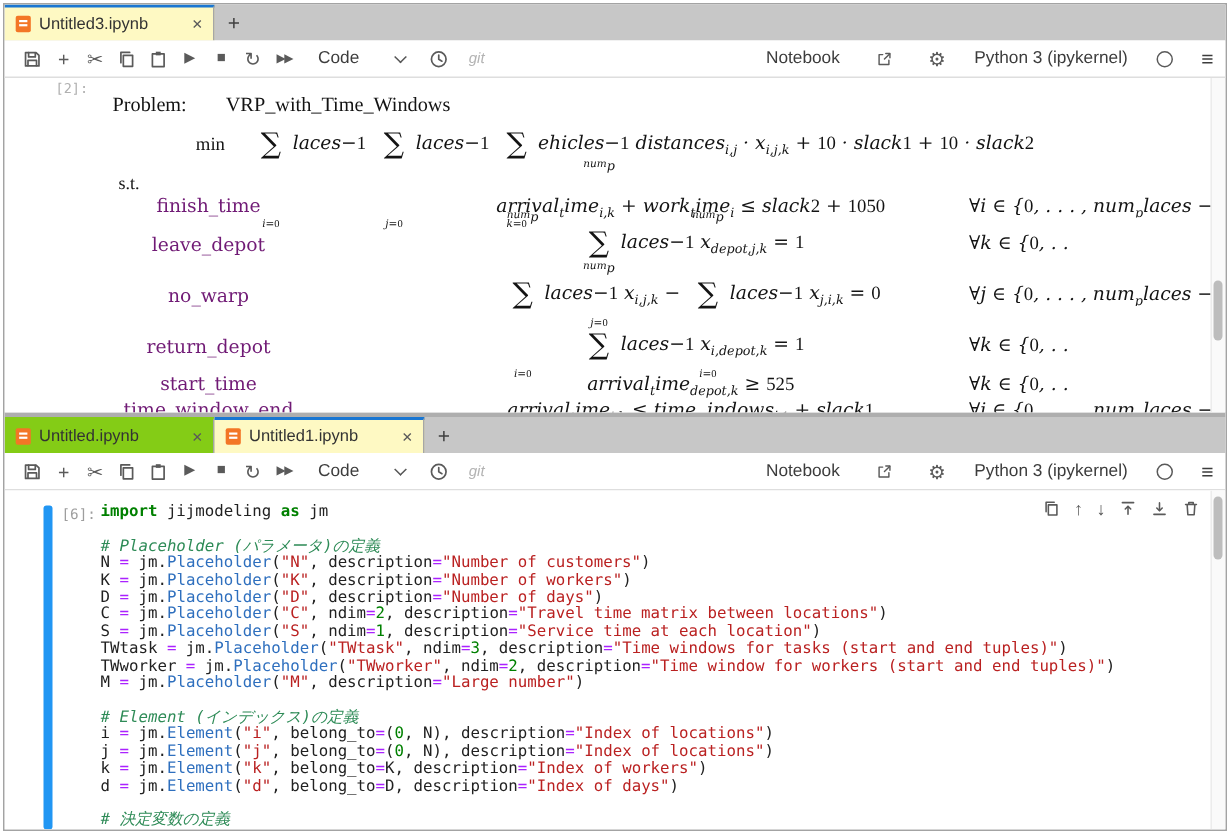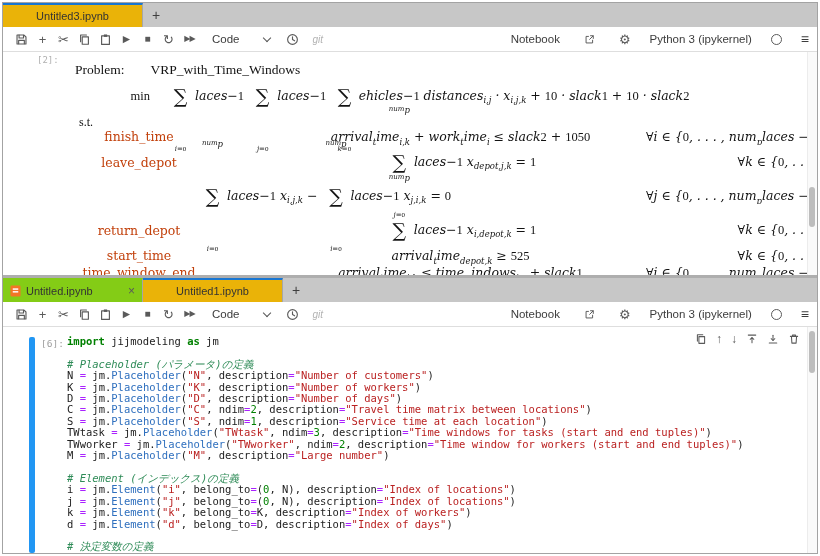--- a/index.html
+++ b/index.html
@@ -10,21 +10,21 @@
   .panel{display:flex;flex-direction:column;overflow:hidden;}
   .panel.top{height:272px;flex:none;}
   .panel.bottom{flex:1;}
   .splitter{height:3px;background:#aeaeae;flex:none;}
 
   
   .tabbar{height:24px;background:#c7c7c7;display:flex;align-items:stretch;flex:none;}
   .tab{display:flex;align-items:center;gap:5px;padding:0 7px;width:140px;box-sizing:border-box;
        background:#84cc16;border-right:1px solid #a6a6a6;font-size:11px;color:#333;
        border-top:2px solid transparent;white-space:nowrap;overflow:hidden;}
-  .tab.active{background:#eab308;border-top:2px solid #1976d2;flex-direction:column;}
+  .tab.active{background:#fef9c3;border-top:2px solid #1976d2;}
   .tab .close{margin-left:auto;color:#5a5a5a;font-size:12px;line-height:1;}
   .tab-add{width:26px;display:flex;align-items:center;justify-content:center;color:#3f3f3f;font-size:14px;}
 
   
   .toolbar{height:24px;background:#fff;border-bottom:1px solid #dedede;display:flex;align-items:center;
            padding:0 8px;flex:none;font-size:11px;color:#4d4d4d;}
   .tbicon{min-width:21px;text-align:center;font-size:12px;color:#5a5a5a;line-height:1;display:inline-flex;
           align-items:center;justify-content:center;}
   .tbicon.i-run{font-size:9.5px;}
   .tbicon.i-stop{font-size:10px;}
@@ -55,23 +55,23 @@
   .msum{display:inline-flex;flex-direction:column;vertical-align:middle;
         margin:0 4px;line-height:1;gap:40px;}
   .mlim{font-size:7px;line-height:1.15;white-space:nowrap;}
   .msig{font-size:19px;line-height:.95;font-style:normal;}
   .problem-line{margin:10px 0 0 72px;font-size:13.5px;height:16px;}
   .minrow{height:34px;text-align:center;margin-top:1px;display:flex;align-items:center;justify-content:center;}
   .stlabel{margin-left:76px;font-size:12px;height:13px;margin-top:2px;}
   .crow{display:flex;align-items:center;}
   .crow.sumrow{height:34px;}
   .crow.textrow{height:17px;}
-  .clabel{width:272px;text-align:center;font-family:"DejaVu Serif",serif;font-size:12.5px;color:#c2410c;flex:none;}
+  .clabel{width:272px;text-align:center;font-family:"DejaVu Serif",serif;font-size:12.5px;color:#701a75;flex:none;}
   .ceq{flex:1;text-align:center;}
-  .cforall{width:158px;flex:none;text-align:right;white-space:nowrap;overflow:hidden;padding-right:13px;}
+  .cforall{width:158px;flex:none;white-space:nowrap;overflow:hidden;padding-right:13px;}
 
   
   .cellbar{position:absolute;left:26px;top:10px;bottom:0;width:6px;background:#2196f3;border-radius:2px;}
   .cprompt{position:absolute;left:38px;top:11px;font-family:"DejaVu Sans Mono",monospace;
            font-size:9.5px;color:#9e9e9e;}
   .code{margin:9px 14px 0 64px;font-family:"DejaVu Sans Mono",monospace;font-size:10.5px;
         line-height:11.4px;color:#212121;white-space:pre;overflow:hidden;}
   .code .kw{color:#008000;font-weight:bold;}
   .code .fn{color:#2e6fbe;}
   .code .str{color:#ba2121;}
@@ -184,20 +184,21 @@
           <div class="crow sumrow">
      <div class="clabel">leave_depot</div>
      <div class="ceq math"><span class="msum">
                 <span class="mlim">num<sub>p</sub></span>
                 <span class="msig">∑</span>
                 <span class="mlim">j=<span class="mrm">0</span></span>
               </span>laces−<span class="mrm">1</span> x<sub>depot,j,k</sub> = <span class="mrm">1</span></div>
      <div class="cforall math">∀k ∈ {<span class="mrm">0</span>, . .</div>
    </div>
           <div class="crow sumrow">
+     <div class="clabel">no_warp</div>
      <div class="ceq math"><span class="msum">
                 <span class="mlim">num<sub>p</sub></span>
                 <span class="msig">∑</span>
                 <span class="mlim">i=<span class="mrm">0</span></span>
               </span>laces−<span class="mrm">1</span> x<sub>i,j,k</sub> − <span class="msum">
                 <span class="mlim">num<sub>p</sub></span>
                 <span class="msig">∑</span>
                 <span class="mlim">i=<span class="mrm">0</span></span>
               </span>laces−<span class="mrm">1</span> x<sub>j,i,k</sub> = <span class="mrm">0</span></div>
      <div class="cforall math">∀j ∈ {<span class="mrm">0</span>, . . . , num<sub>p</sub>laces −</div>

